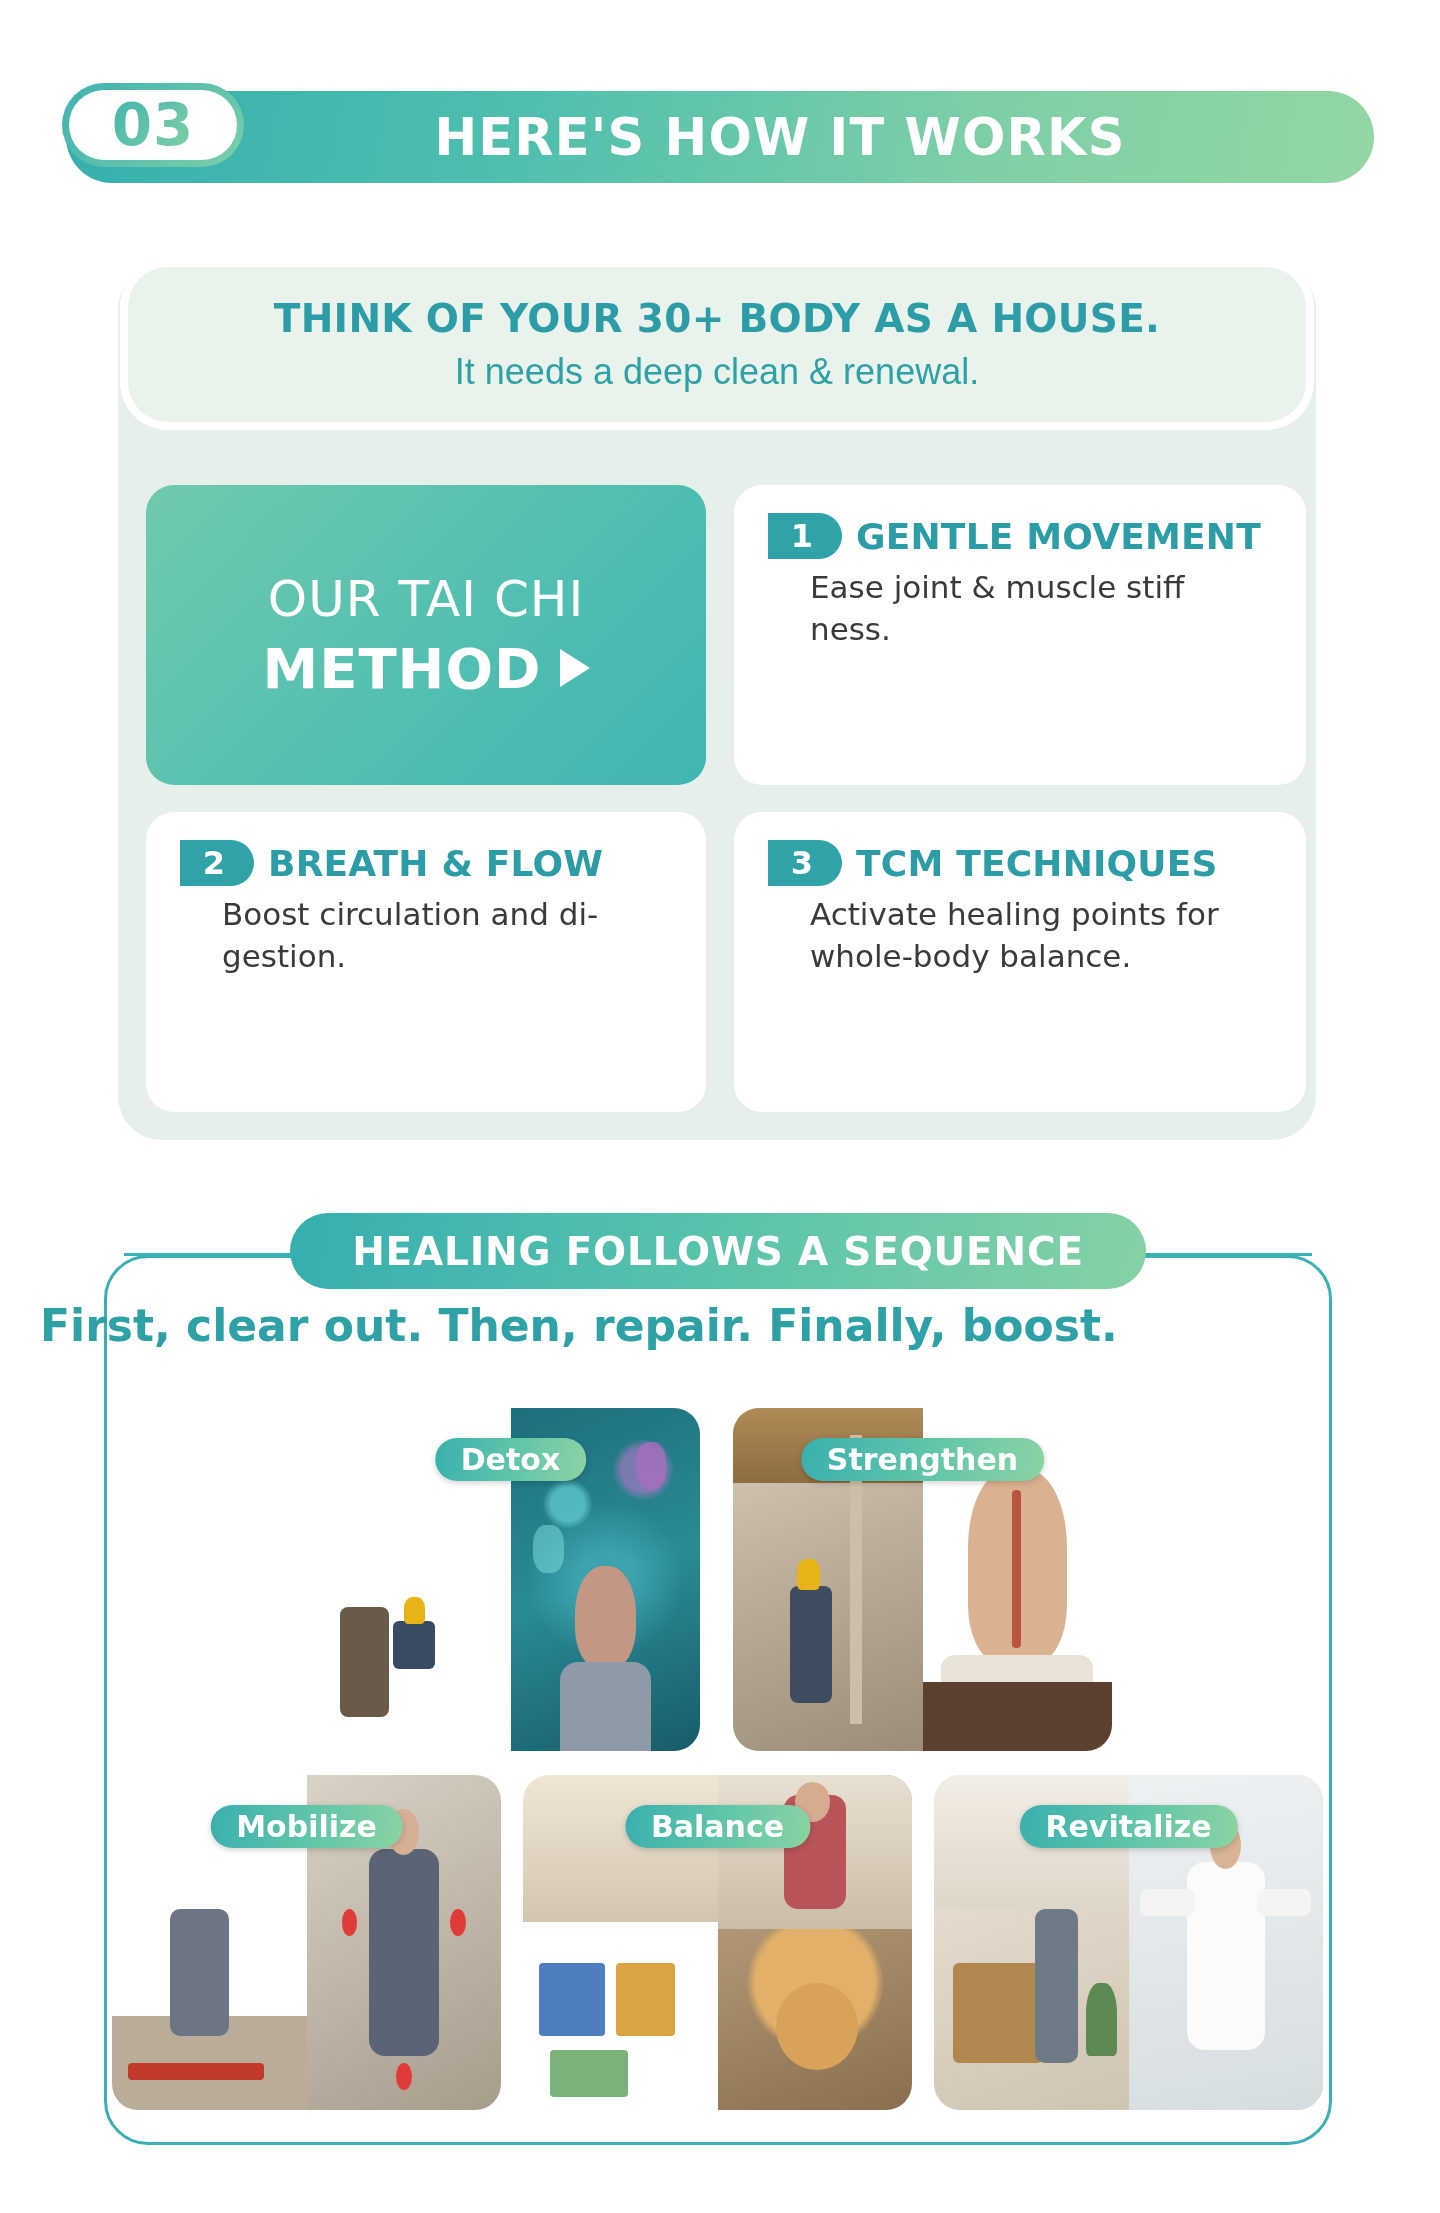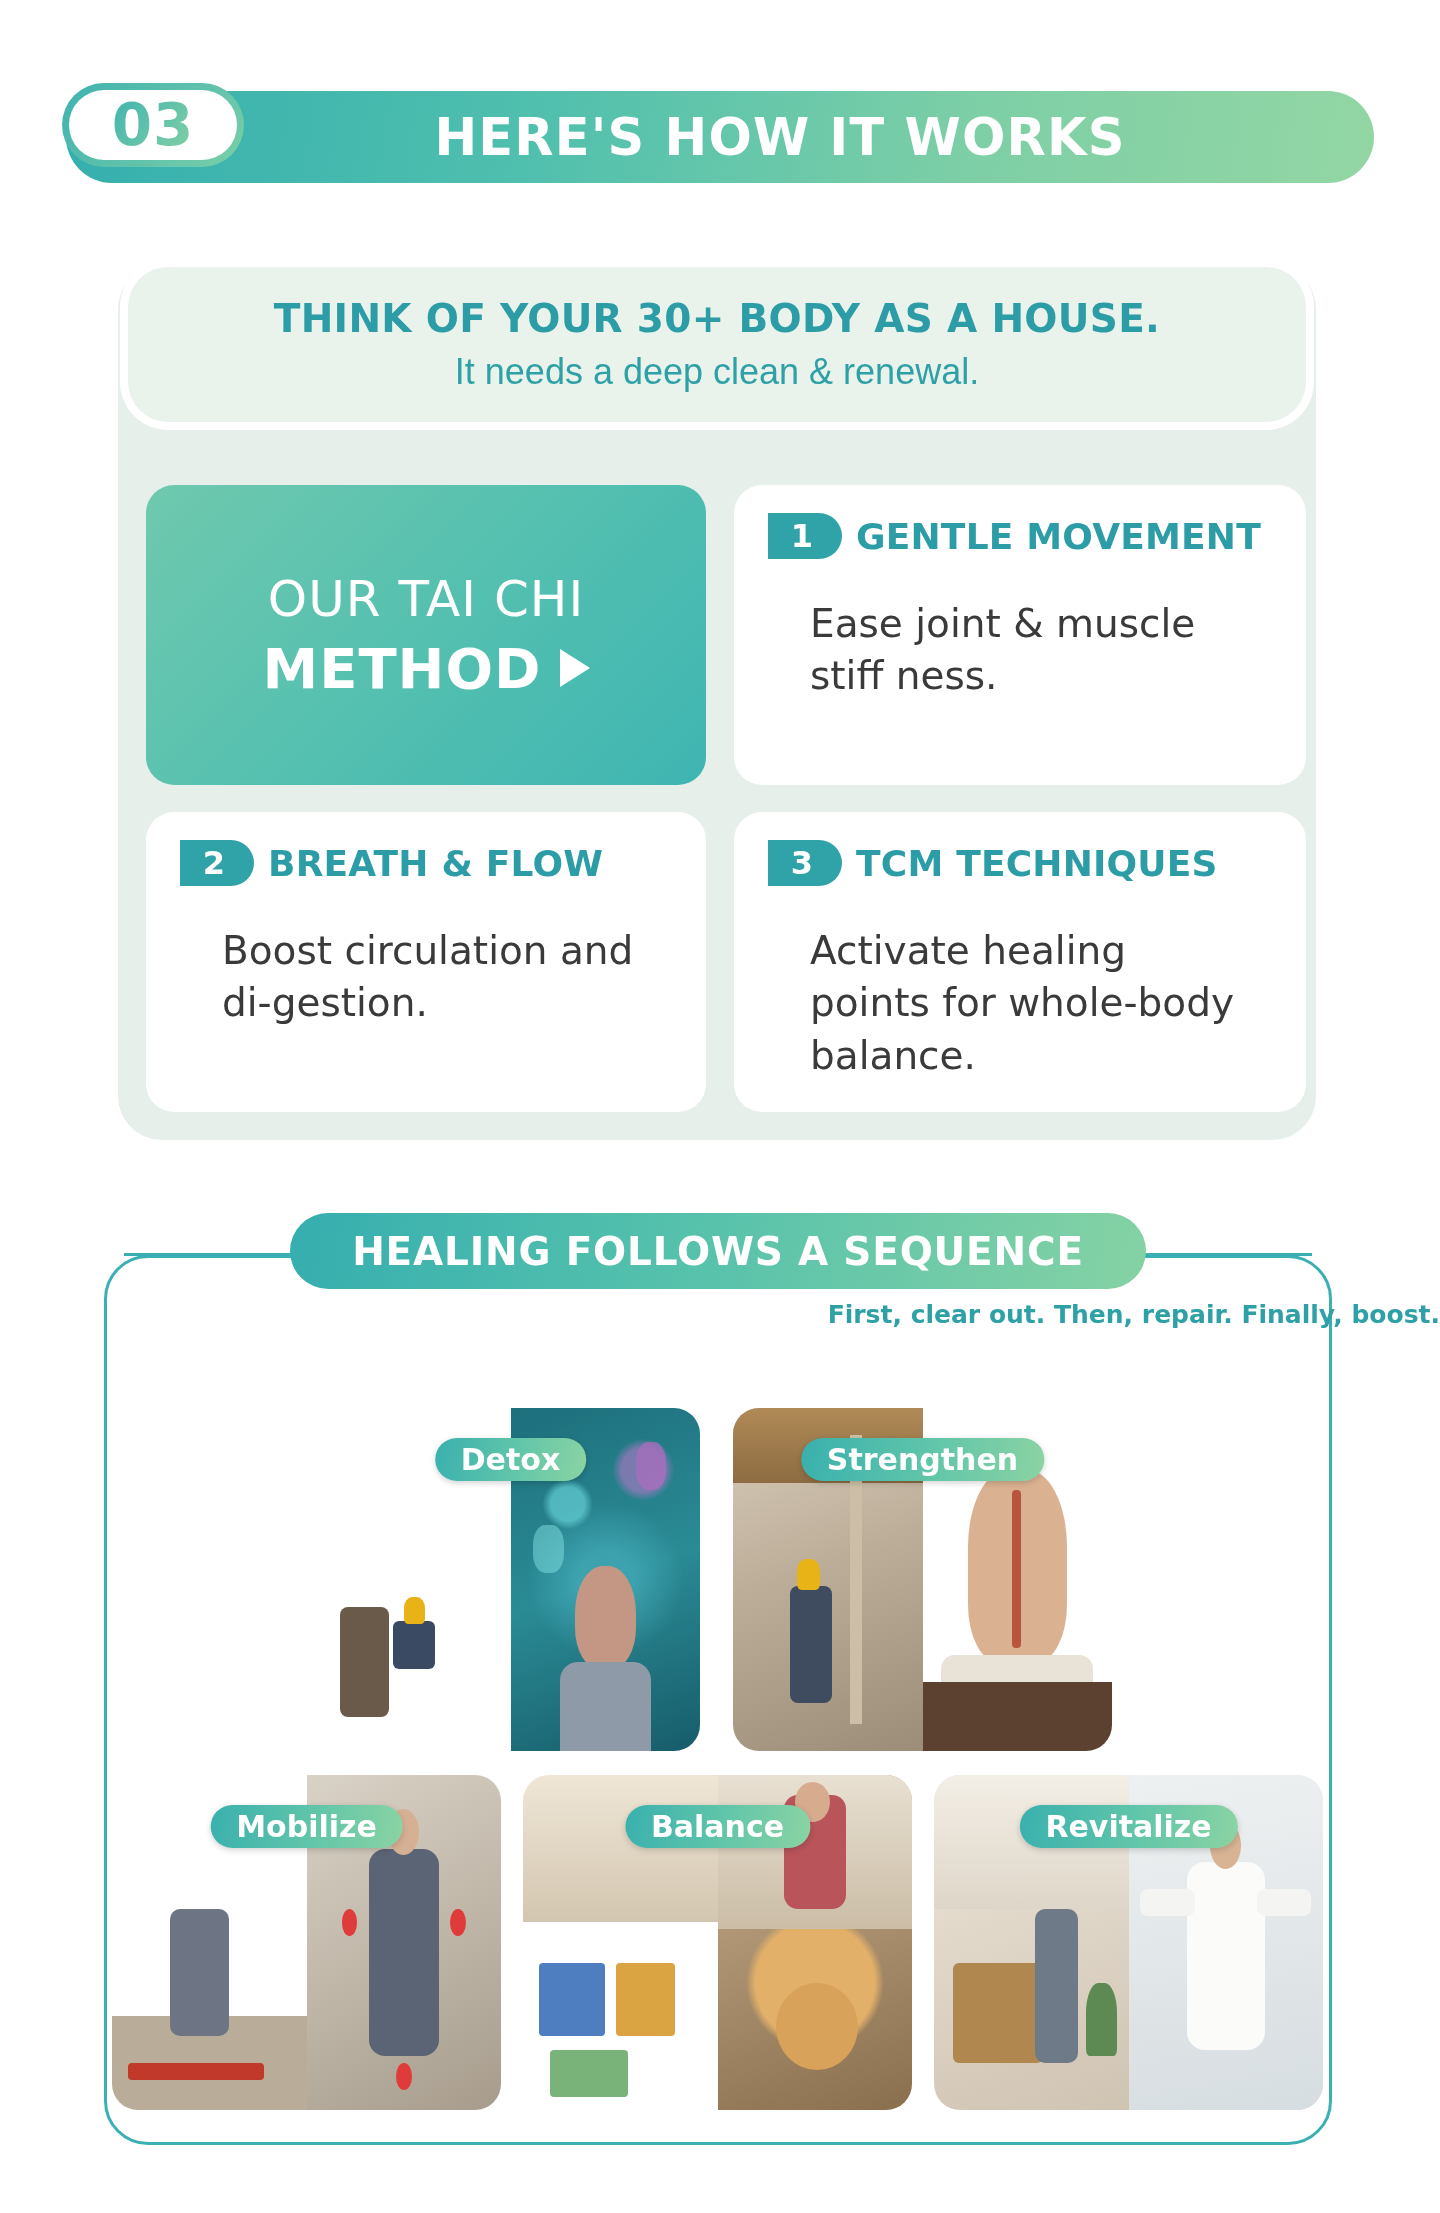--- a/index.html
+++ b/index.html
@@ -98,22 +98,22 @@
     color:#fff; font-size:32px; font-weight:bold;
     display:flex; align-items:center; justify-content:center;
     padding:0 16px 0 10px;
     font-family:"DejaVu Sans", sans-serif;
   }
   .step-title{
     color:#2C9DA6; font-size:36px; font-weight:bold; letter-spacing:0.2px;
     font-family:"DejaVu Sans", sans-serif; white-space:nowrap;
   }
   .step-body{
-    margin-top:39px; margin-left:42px;
-    color:#3A3A3A; font-size:39px; line-height:1.34;
+    margin-top:8px; margin-left:42px;
+    color:#3A3A3A; font-size:31px; line-height:1.34;
     font-family:"DejaVu Sans", sans-serif;
     max-width:430px;
   }
 
   
   .seq-box{
     position:absolute; left:104px; top:1255px; width:1228px; height:890px;
     border:3px solid #3BB0B4; border-radius:44px;
   }
   .seq-rule{
@@ -126,23 +126,24 @@
   }
   .seq-pill{
     position:absolute; left:290px; top:1213px; width:856px; height:76px;
     border-radius:38px;
     background:linear-gradient(100deg,#36AEAF 0%,#55C1AC 45%,#85D2A4 100%);
     display:flex; align-items:center; justify-content:center;
     color:#fff; font-size:39px; font-weight:bold; letter-spacing:0.8px;
     font-family:"DejaVu Sans", sans-serif; white-space:nowrap;
   }
   .seq-sub{
-    position:absolute; left:0; top:1300px; width:1440px; text-align:right;
-    color:#2EA1A6; font-size:25px; font-weight:bold;
-    font-family:"DejaVu Sans", sans-serif;
+    position:absolute; left:0; top:1300px; width:1440px; text-align:left;
+    color:#2EA1A6; font-size:44px; font-weight:bold;
+    font-family:"DejaVu Sans", sans-serif;
+    padding-left:40px;
   }
 
   
   .tile{ position:absolute; border-radius:26px; overflow:hidden; }
   .tile .half{ position:absolute; top:0; height:100%; width:50%; }
   .tile .half.left{ left:0; }
   .tile .half.right{ left:50%; }
   .tile-label{
     position:absolute; top:30px; left:50%; transform:translateX(-50%);
     padding:4px 26px; border-radius:26px;

